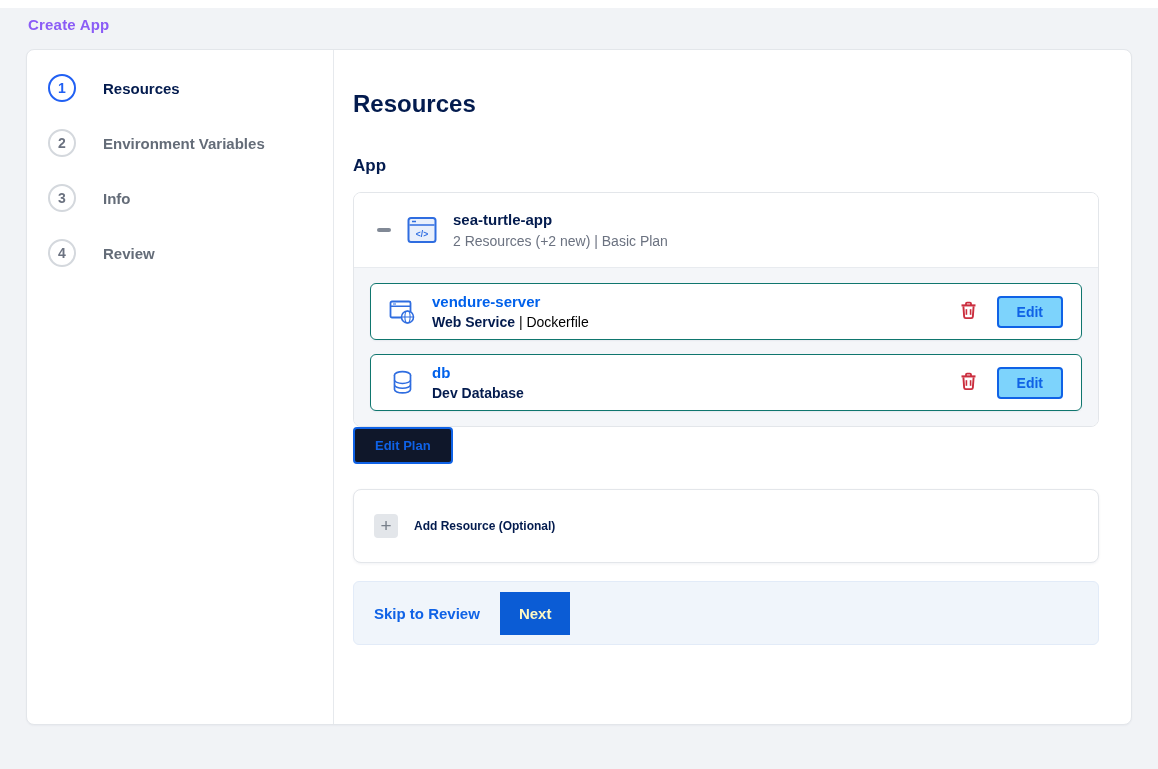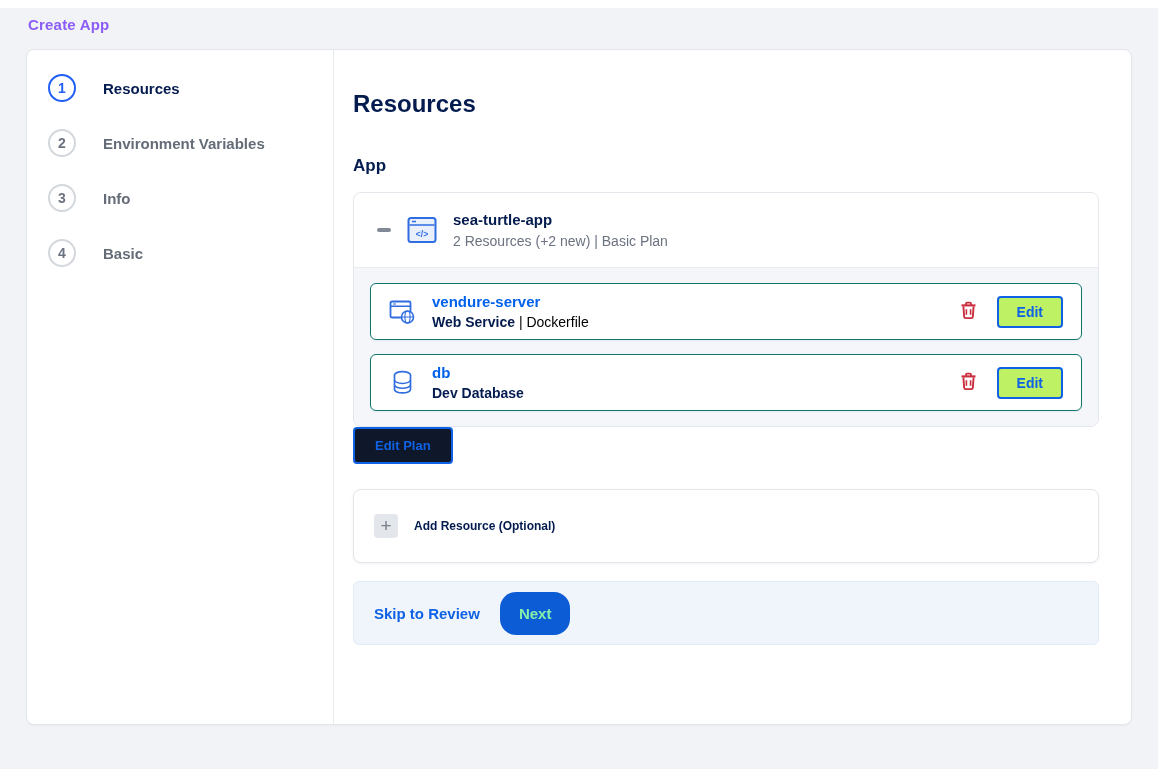--- a/index.html
+++ b/index.html
@@ -86,21 +86,21 @@
   .res-icon { width:27px; height:27px; flex:0 0 27px; }
   .res-text { margin-left:16px; }
   .res-name { font-size:15px; font-weight:700; color:#0061eb; cursor:pointer; }
   .res-sub { font-size:14px; margin-top:4px; }
   .res-sub .sub-bold { font-weight:700; color:#031b4e; }
   .res-sub .sub-rest { color:#000000; font-weight:400; }
   .res-actions { margin-left:auto; display:flex; align-items:center; }
   .trash-btn { border:none; background:transparent; cursor:pointer; padding:0; display:flex; }
   .edit-btn {
     margin-left:20px;
-    background:#bef264;
+    background:#7dd3fc;
     border:2px solid #0f62e6;
     color:#0f62e6;
     font-size:14px; font-weight:700;
     font-family:"Liberation Sans", sans-serif;
     border-radius:4px;
     padding:6px 18px;
     cursor:pointer;
   }
   
   .edit-plan-btn {
@@ -142,24 +142,24 @@
     display:flex; align-items:center;
     padding:0 0 0 20px;
   }
   .skip-link {
     color:#0f62e6; font-size:15px; font-weight:700;
     text-decoration:none; cursor:pointer;
   }
   .next-btn {
     margin-left:20px;
     background:#0b5cd5;
-    border:none; color:#86efac;
+    border:none; color:#fef9c3;
     font-size:15px; font-weight:700;
     font-family:"Liberation Sans", sans-serif;
-    border-radius:16px;
+    border-radius:0;
     padding:13px 19px;
     cursor:pointer;
   }
 </style>
 </head>
 <body>
 
 <div class="top-strip"></div>
 
 <h1 class="page-title">Create App</h1>
@@ -174,21 +174,21 @@
     <div class="step">
       <div class="step-circle">2</div>
       <div class="step-label">Environment Variables</div>
     </div>
     <div class="step">
       <div class="step-circle">3</div>
       <div class="step-label">Info</div>
     </div>
     <div class="step">
       <div class="step-circle">4</div>
-      <div class="step-label">Basic</div>
+      <div class="step-label">Review</div>
     </div>
   </div>
 
   <div class="main-col">
 
     <h2 class="main-heading">Resources</h2>
 
     <div class="section-label">App</div>
 
     <div class="app-card">

